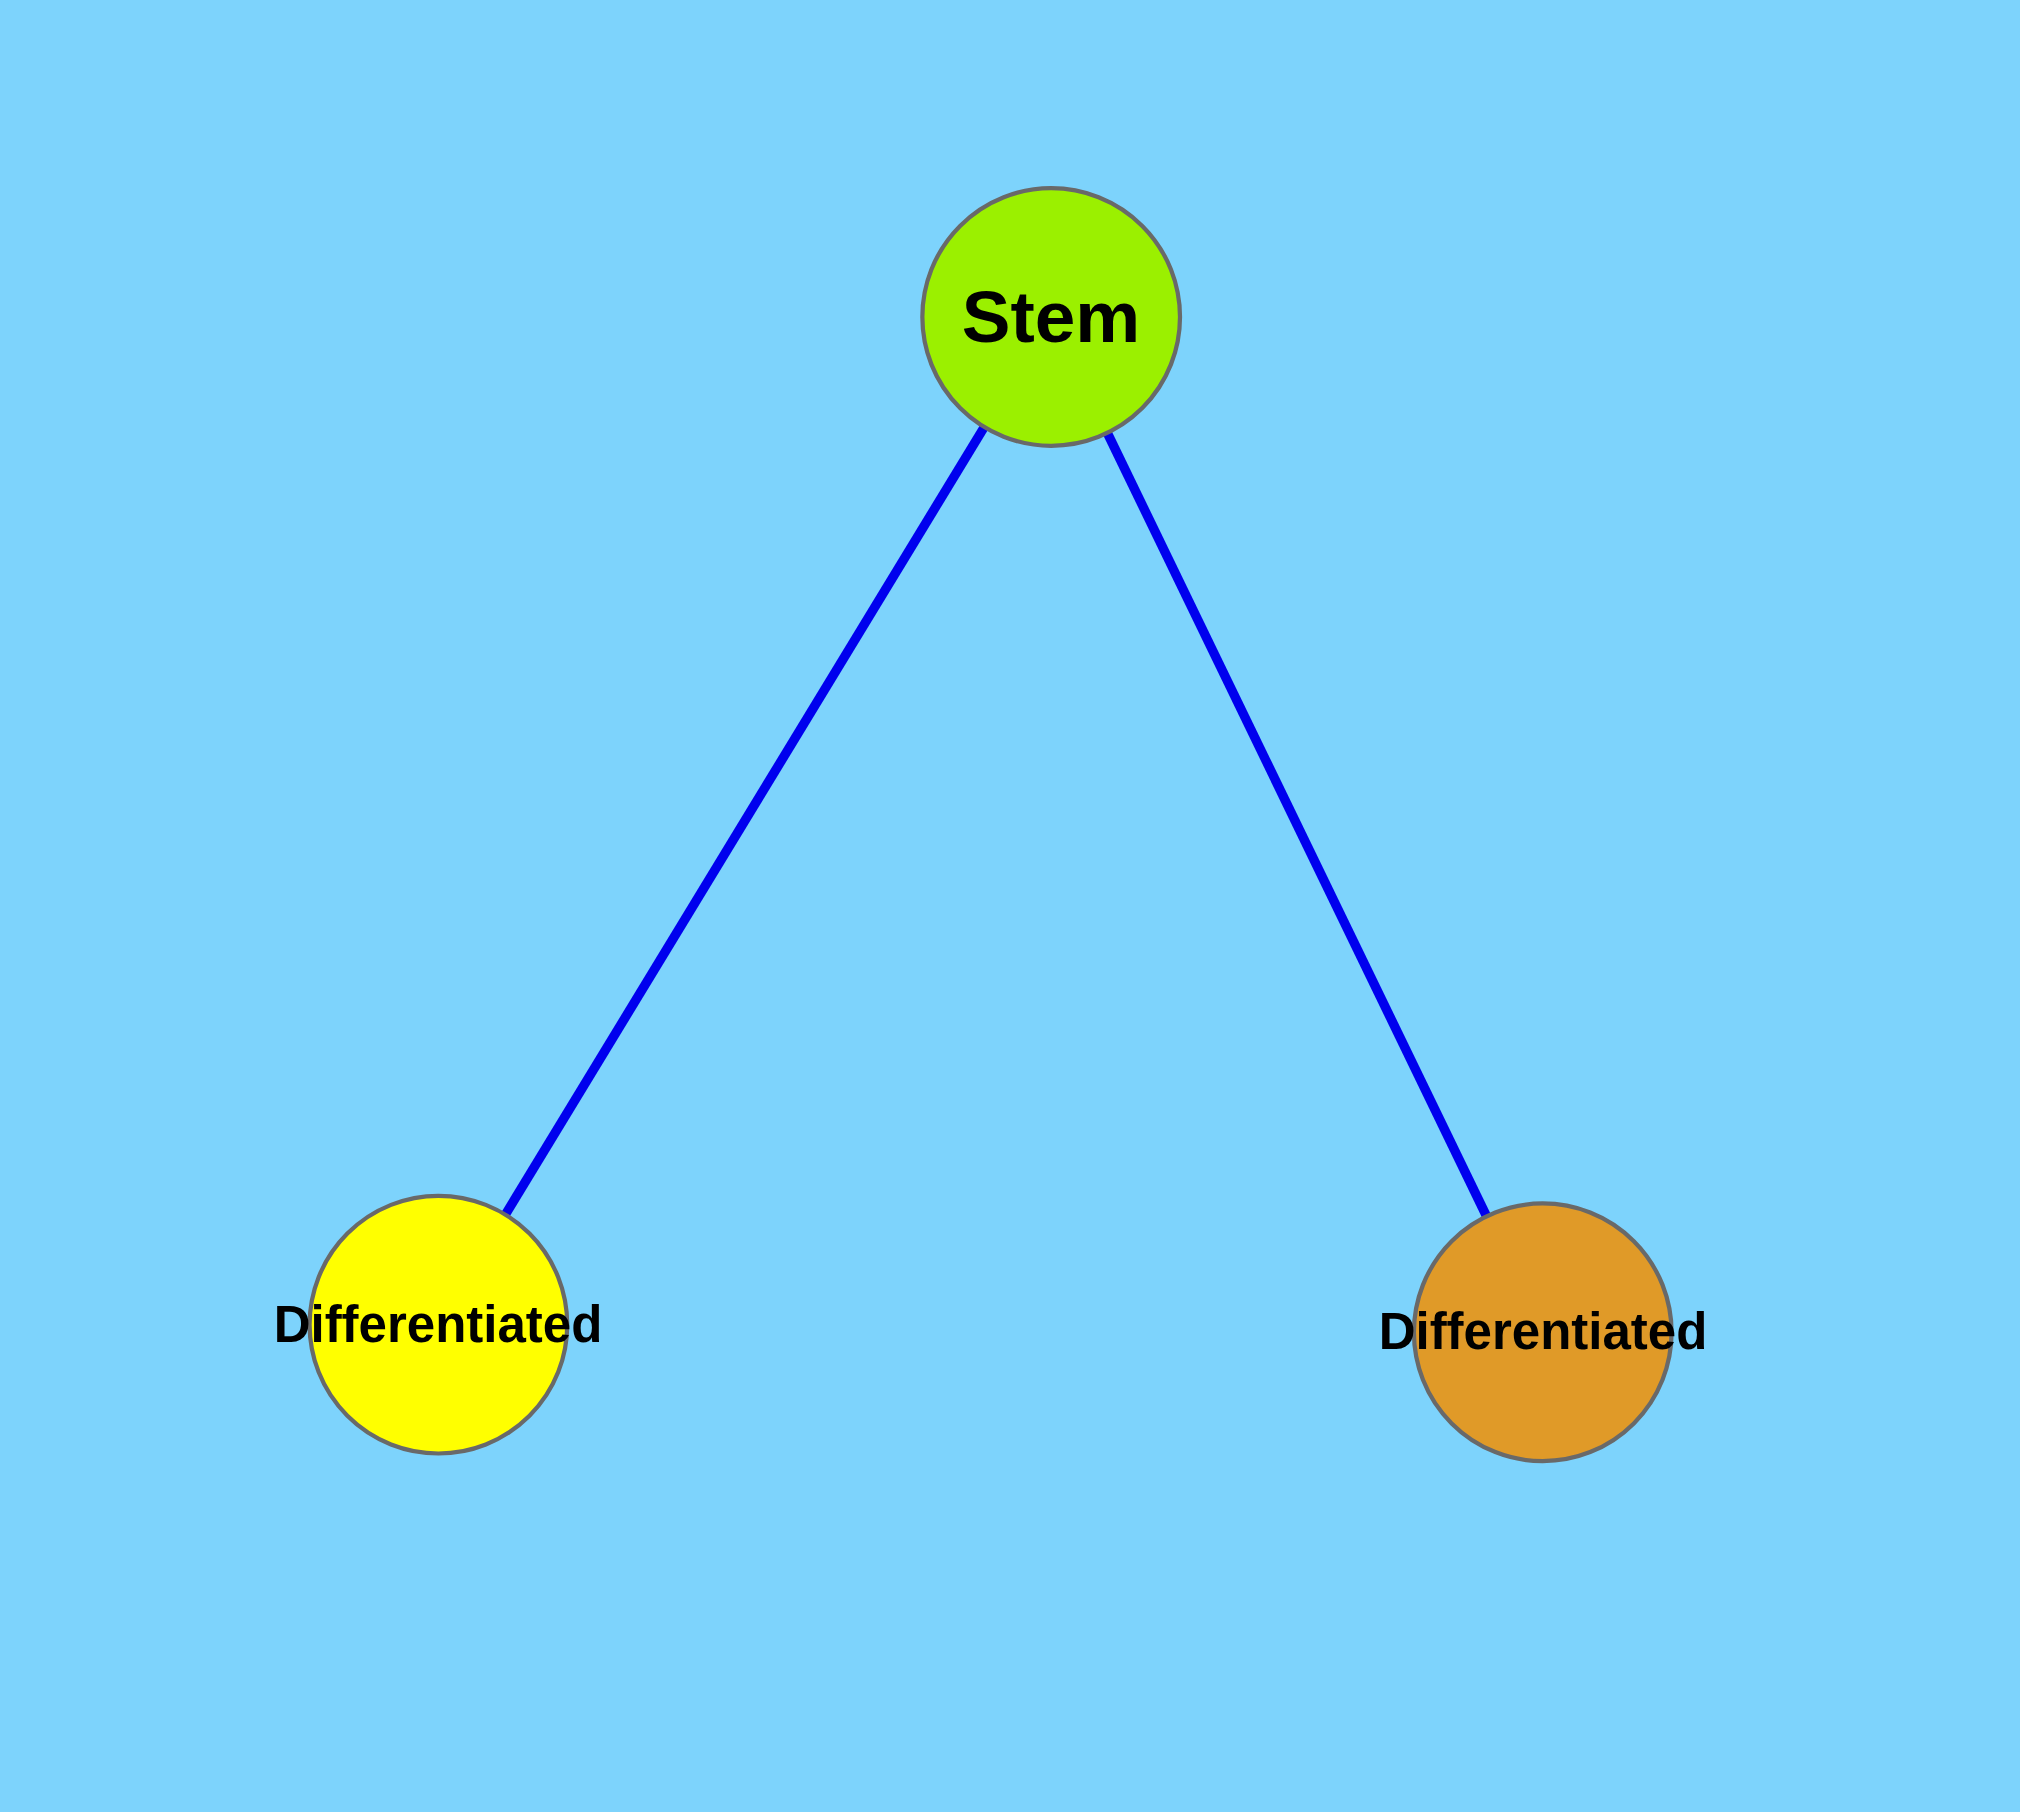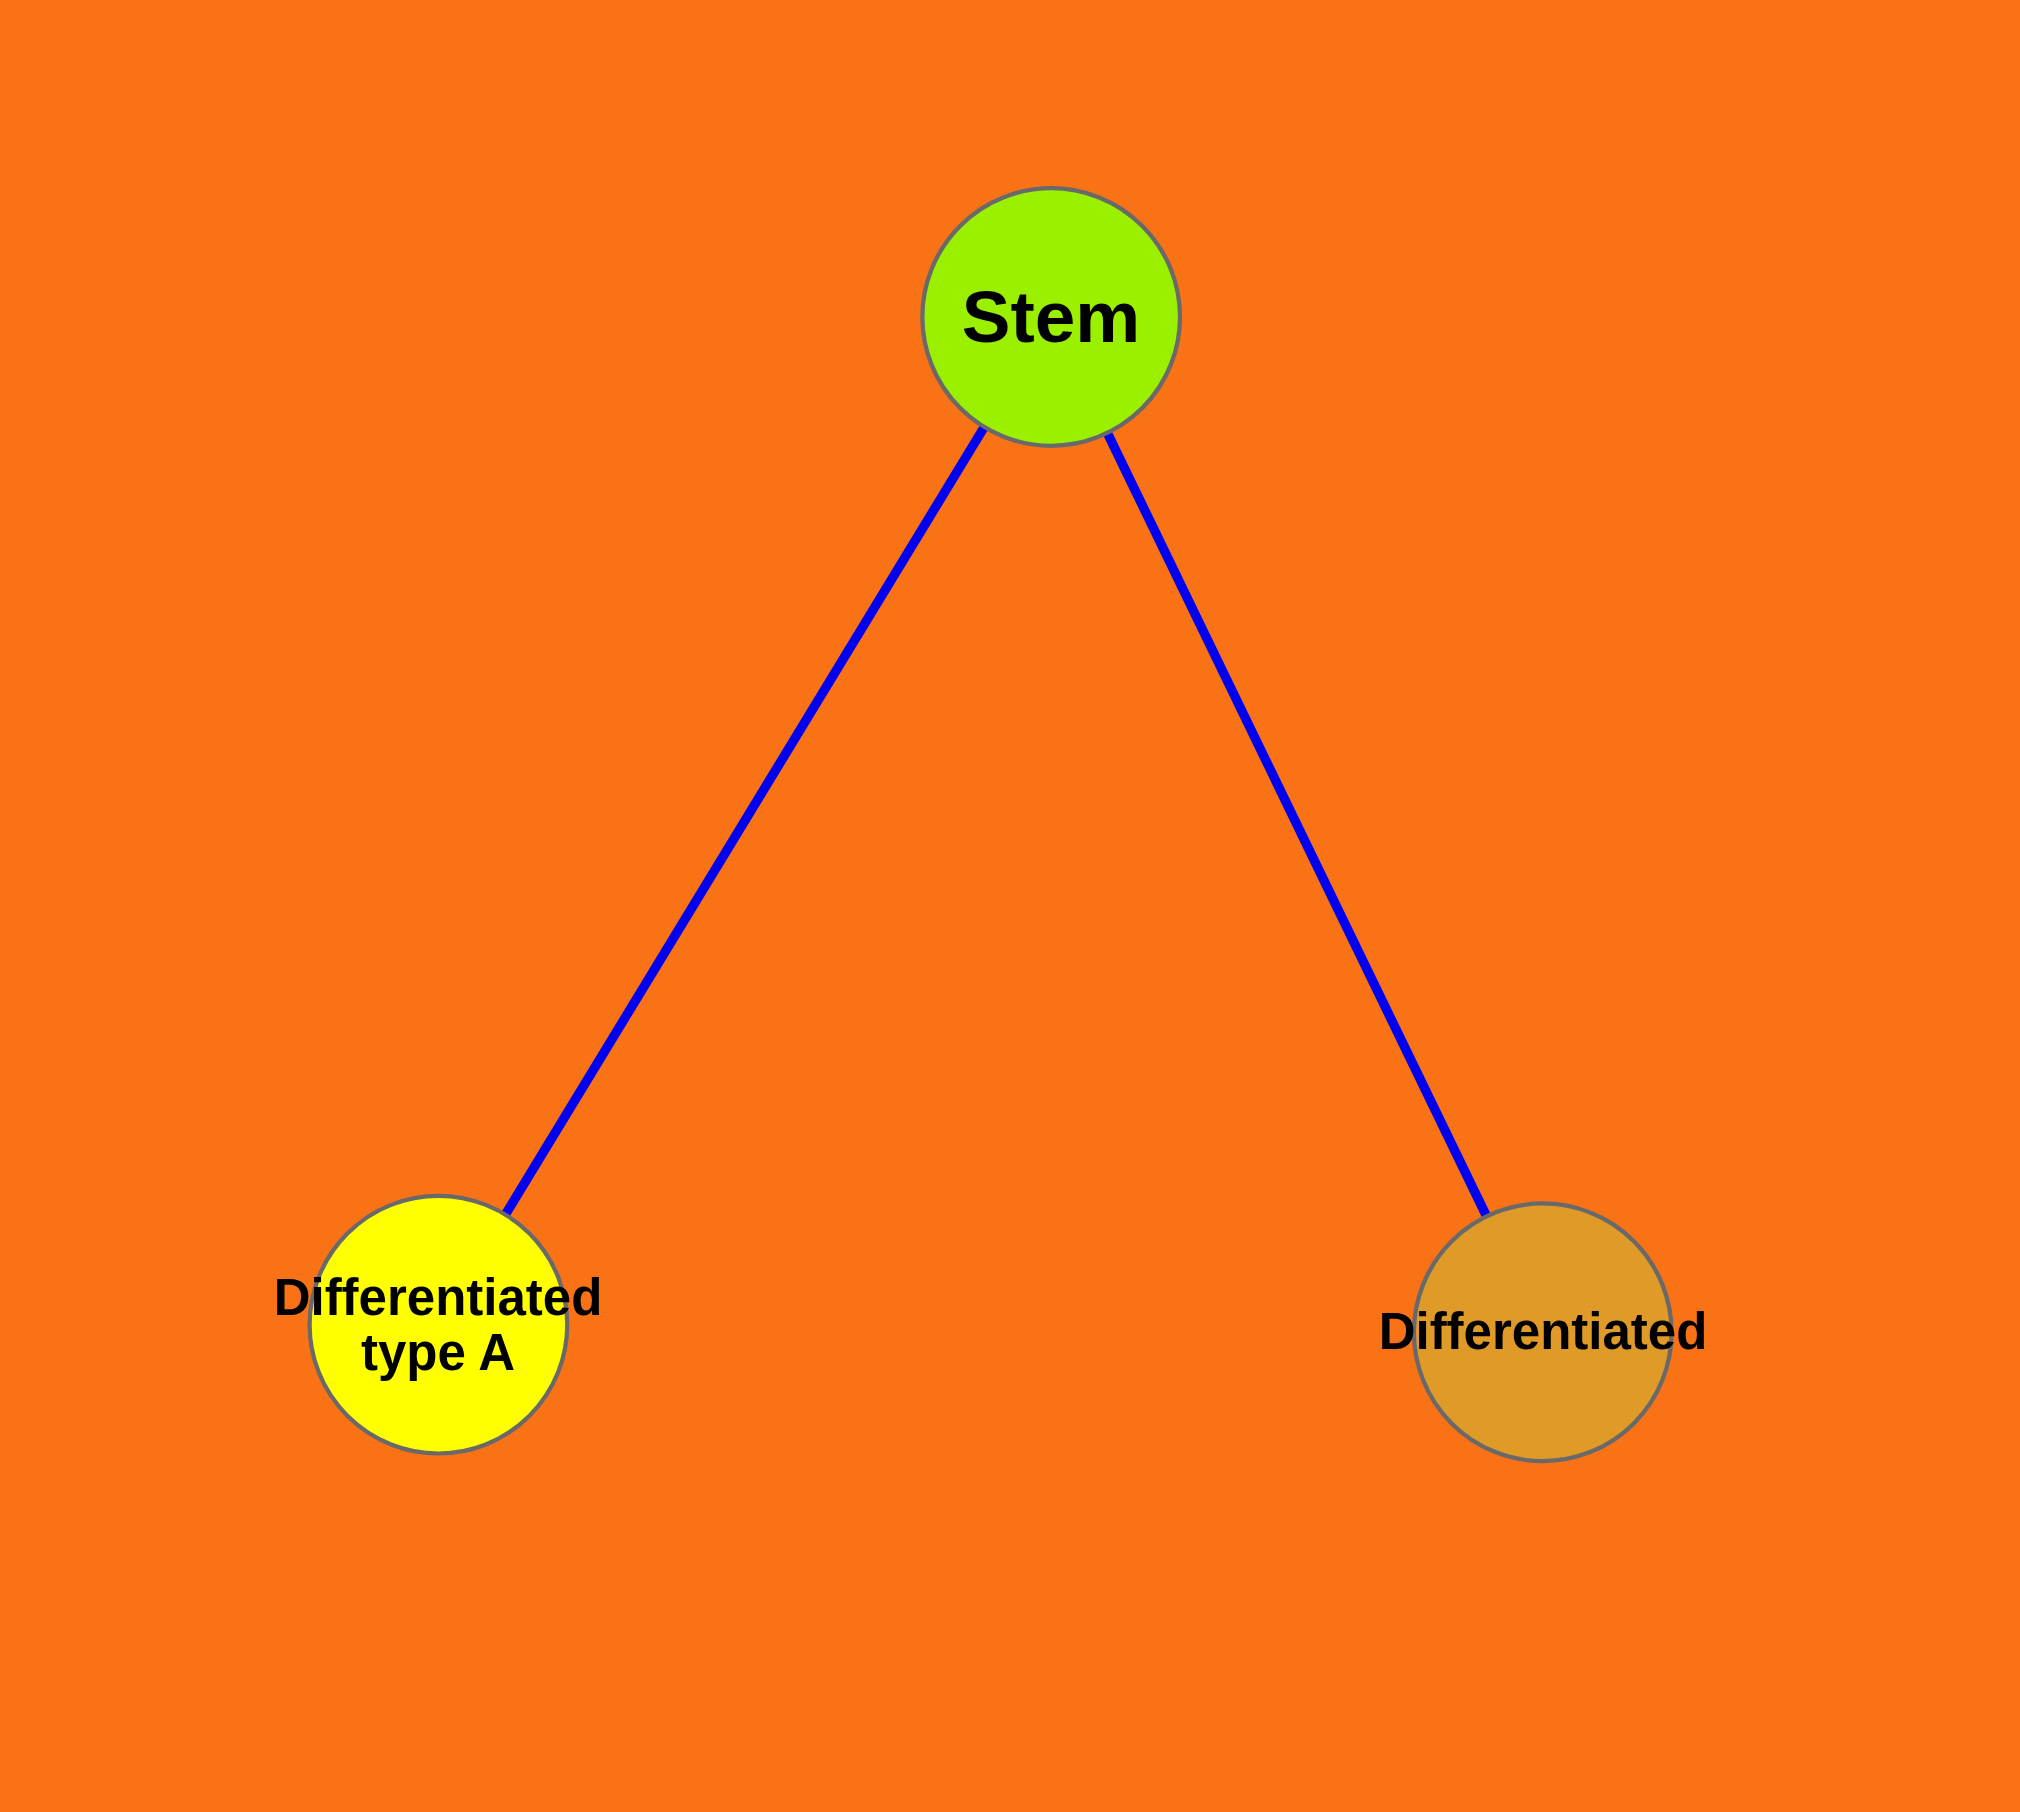--- a/index.html
+++ b/index.html
@@ -42,41 +42,40 @@
   .node-label.big {
     font-size: 73px;
   }
   .node-label.multi {
     font-size: 51px;
   }
 </style>
 </head>
 <body>
 
-<div id="canvas" style="background: #f97316;">
+<div id="canvas" style="background: #7dd3fc;">
 
   <svg id="graph-svg" viewBox="0 0 2384 2138">
     <g>
       <line id="edge-stem-to-a" x1="1162.0660995458927" y1="502.16515579520546" x2="594.9339004541073" y2="1434.8348442047945" stroke="#0000ee" stroke-width="11" stroke-linecap="butt"></line>
       <line id="edge-stem-to-b" x1="1305.363594418283" y1="509.0096312294876" x2="1754.636405581717" y2="1436.9903687705123" stroke="#0000ee" stroke-width="11" stroke-linecap="butt"></line>
     </g>
     <g>
       <circle id="circle-stem" cx="1240" cy="374" r="152" fill="#9bf000" stroke="#696969" stroke-width="5"></circle>
       <circle id="circle-diff_a" cx="517" cy="1563" r="152" fill="#ffff00" stroke="#696969" stroke-width="5"></circle>
       <circle id="circle-diff_b" cx="1820" cy="1572" r="152" fill="#e09a28" stroke="#696969" stroke-width="5"></circle>
     </g>
   </svg>
 
   <div class="node-label big" id="label-stem" style="left: 1051px; top: 317px;">
       <div>Stem</div>
     </div>
 
   <div class="node-label multi" id="label-diff_a" style="left: 438px; top: 1325px;">
       <div>Differentiated</div>
-      <div>type A</div>
     </div>
 
   <div class="node-label multi" id="label-diff_b" style="left: 1543px; top: 1332px;">
       <div>Differentiated</div>
     </div>
 
 </div>
 
 
 </body></html>

